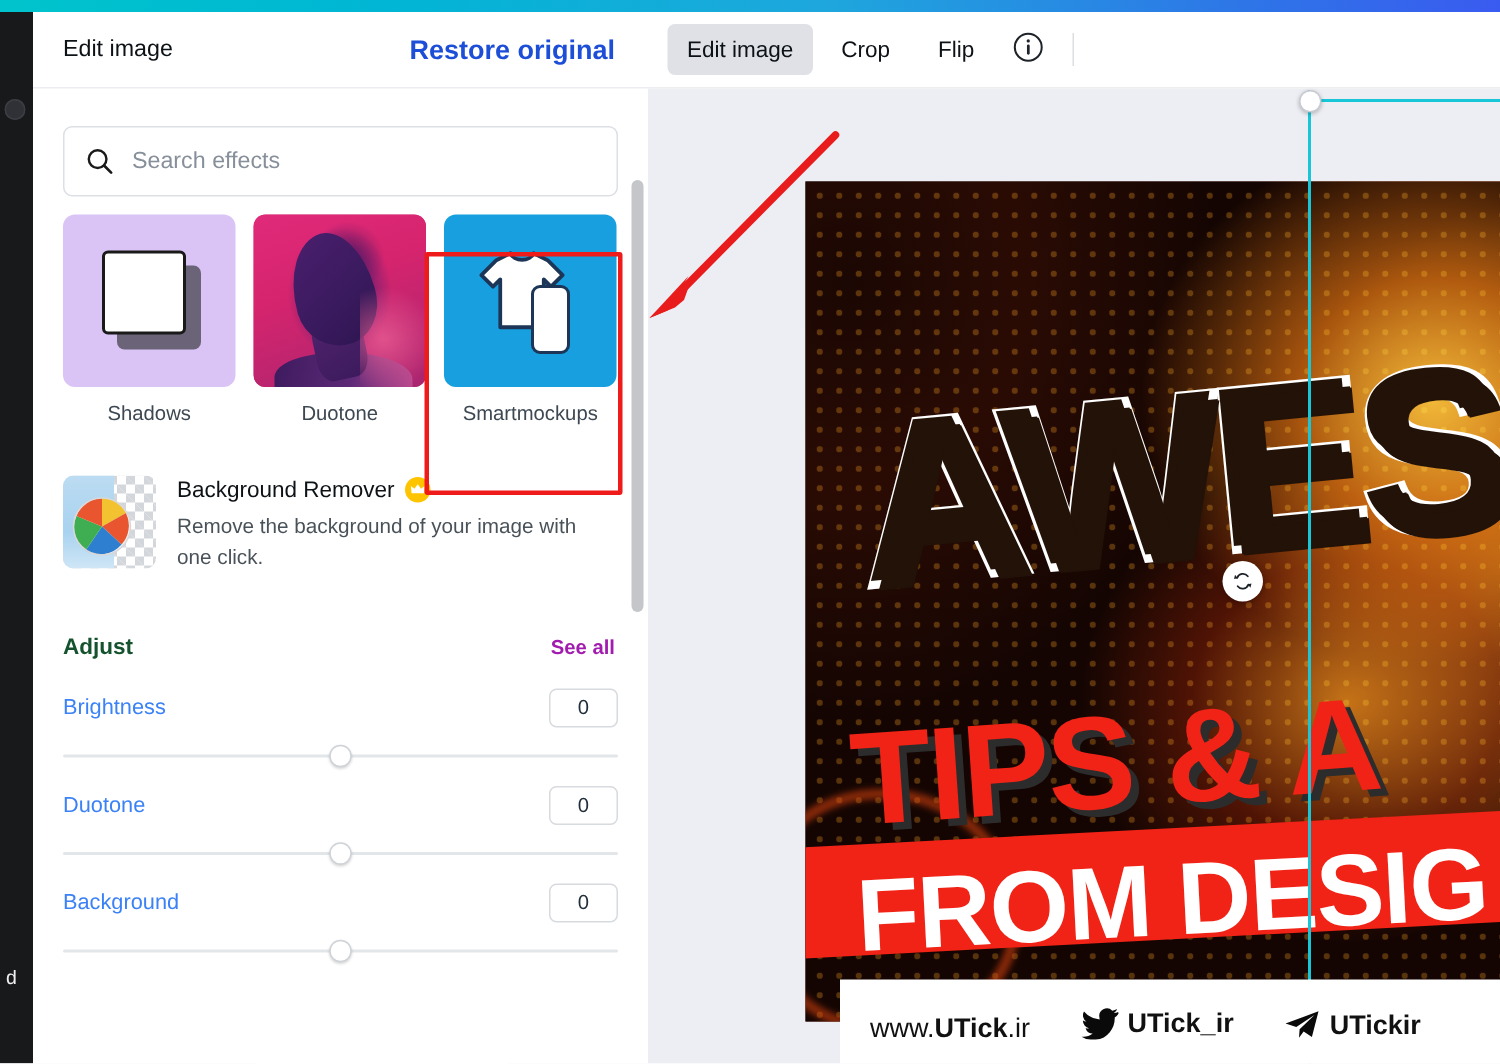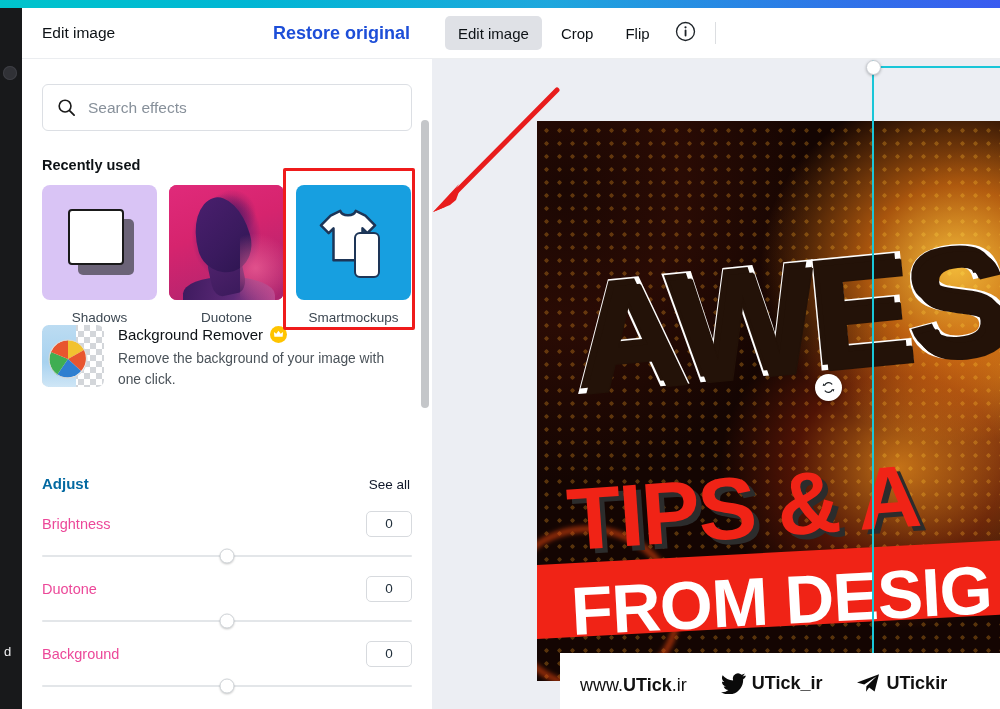--- a/index.html
+++ b/index.html
@@ -124,21 +124,21 @@
     background: #ffffff; border: 2.5px solid #1d3557; border-radius: 6px;
   }
 
   
   .highlight-box {
     position: absolute; left: 283px; top: 168px; width: 132px; height: 162px;
     border: 3px solid #ef1b1b; border-radius: 2px; z-index: 22; pointer-events: none;
   }
 
   
-  .bg-remover { display: flex; gap: 14px; cursor: pointer; }
+  .bg-remover { display: flex; gap: 14px; margin-top: 34px; cursor: pointer; }
   .bgr-thumb {
     width: 62px; height: 62px; flex: 0 0 62px; border-radius: 7px; position: relative;
     overflow: hidden;
     background-color: #ffffff;
     background-image:
       linear-gradient(45deg, #d3d6da 25%, transparent 25%, transparent 75%, #d3d6da 75%),
       linear-gradient(45deg, #d3d6da 25%, transparent 25%, transparent 75%, #d3d6da 75%);
     background-size: 12px 12px;
     background-position: 0 0, 6px 6px;
   }
@@ -158,26 +158,26 @@
   }
   .bgr-desc {
     margin-top: 5px; font-size: 13.8px; color: #4a5259; line-height: 1.55; max-width: 270px;
   }
 
   
   .adjust-head {
     display: flex; align-items: baseline; justify-content: space-between;
     margin-top: 40px; padding-right: 2px;
   }
-  .adjust-title { font-size: 15px; font-weight: bold; color: #0369a1; margin-top: 44px; }
-  .see-all { font-size: 13.5px; color: #0f172a; cursor: pointer; font-weight: 400; }
+  .adjust-title { font-size: 15px; font-weight: bold; color: #14532d; }
+  .see-all { font-size: 13.5px; color: #a21caf; cursor: pointer; font-weight: 700; }
 
   .slider-group { margin-top: 19px; }
   .slider-row { display: flex; align-items: center; justify-content: space-between; }
-  .slider-name { font-size: 14.5px; color: #ec4899; }
+  .slider-name { font-size: 14.5px; color: #3b82f6; }
   .slider-value {
     width: 46px; height: 26px; border: 1px solid #d7dade; border-radius: 5px;
     font-size: 13.5px; color: #22303c; text-align: center; line-height: 24px;
     background: #fff; cursor: text;
   }
   .slider-track {
     position: relative; height: 2px; background: #e3e6e9; border-radius: 2px; margin-top: 18px;
   }
   .slider-knob {
     position: absolute; left: 50%; top: 50%; transform: translate(-50%, -50%);
@@ -335,21 +335,20 @@
       <div class="search-box">
         <span class="search-icon">
           <svg viewBox="0 0 20 20" width="19" height="19">
             <circle cx="8.5" cy="8.5" r="6.2" fill="none" stroke="#1a1a1a" stroke-width="1.7"></circle>
             <line x1="13.2" y1="13.2" x2="18" y2="18" stroke="#1a1a1a" stroke-width="1.9" stroke-linecap="round"></line>
           </svg>
         </span>
         <input class="search-input" type="text" placeholder="Search effects" style="">
       </div>
 
-      <div class="section-title">Recently used</div>
 
       <div class="effects-row">
 
         <div class="effect-card">
           <div class="effect-thumb th-shadows">
             <div class="sh-back"></div>
             <div class="sh-front"></div>
           </div>
           <div class="effect-label">Shadows</div>
         </div>

